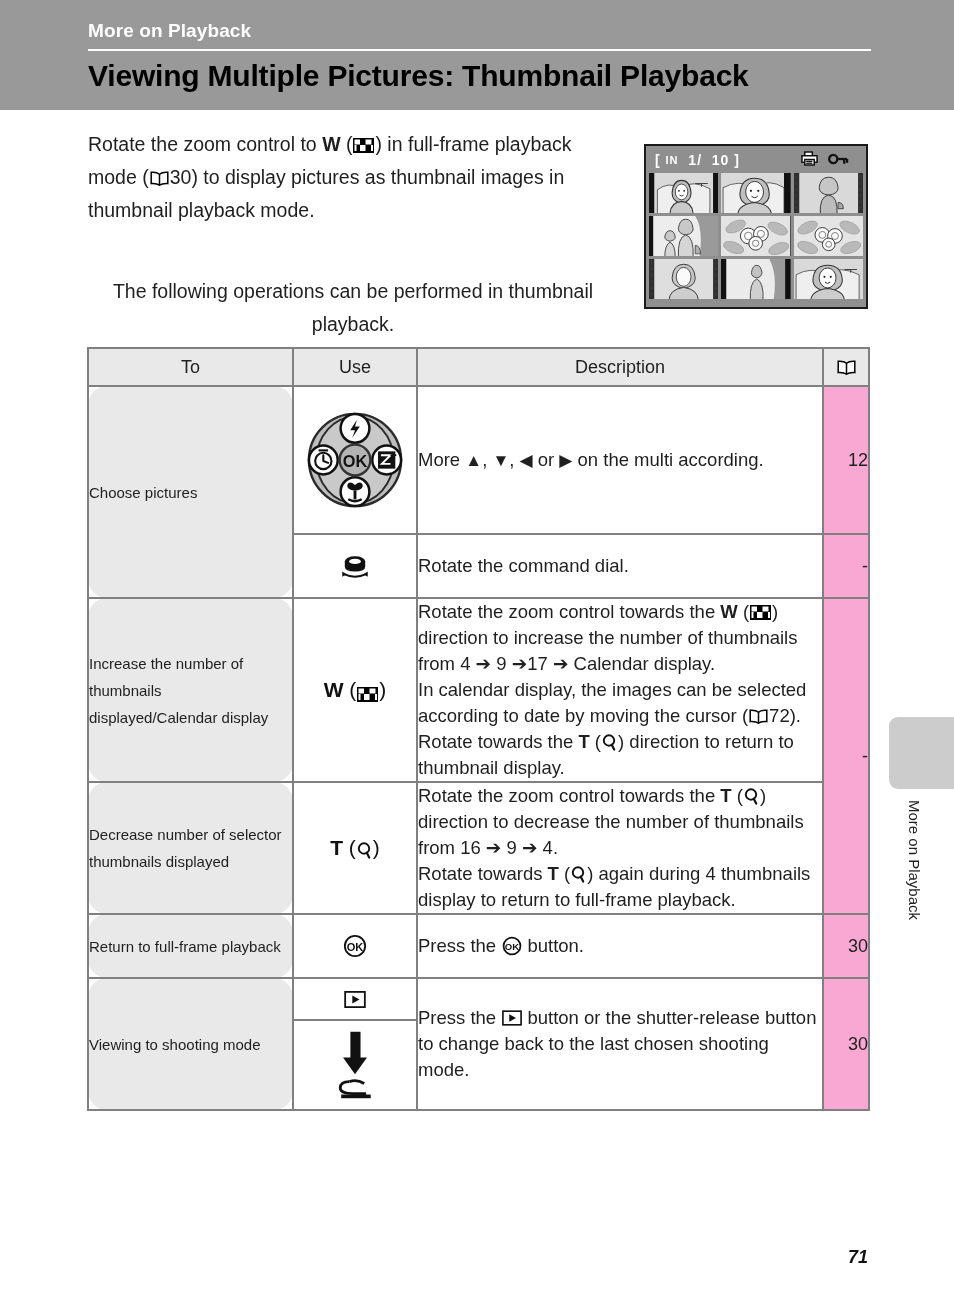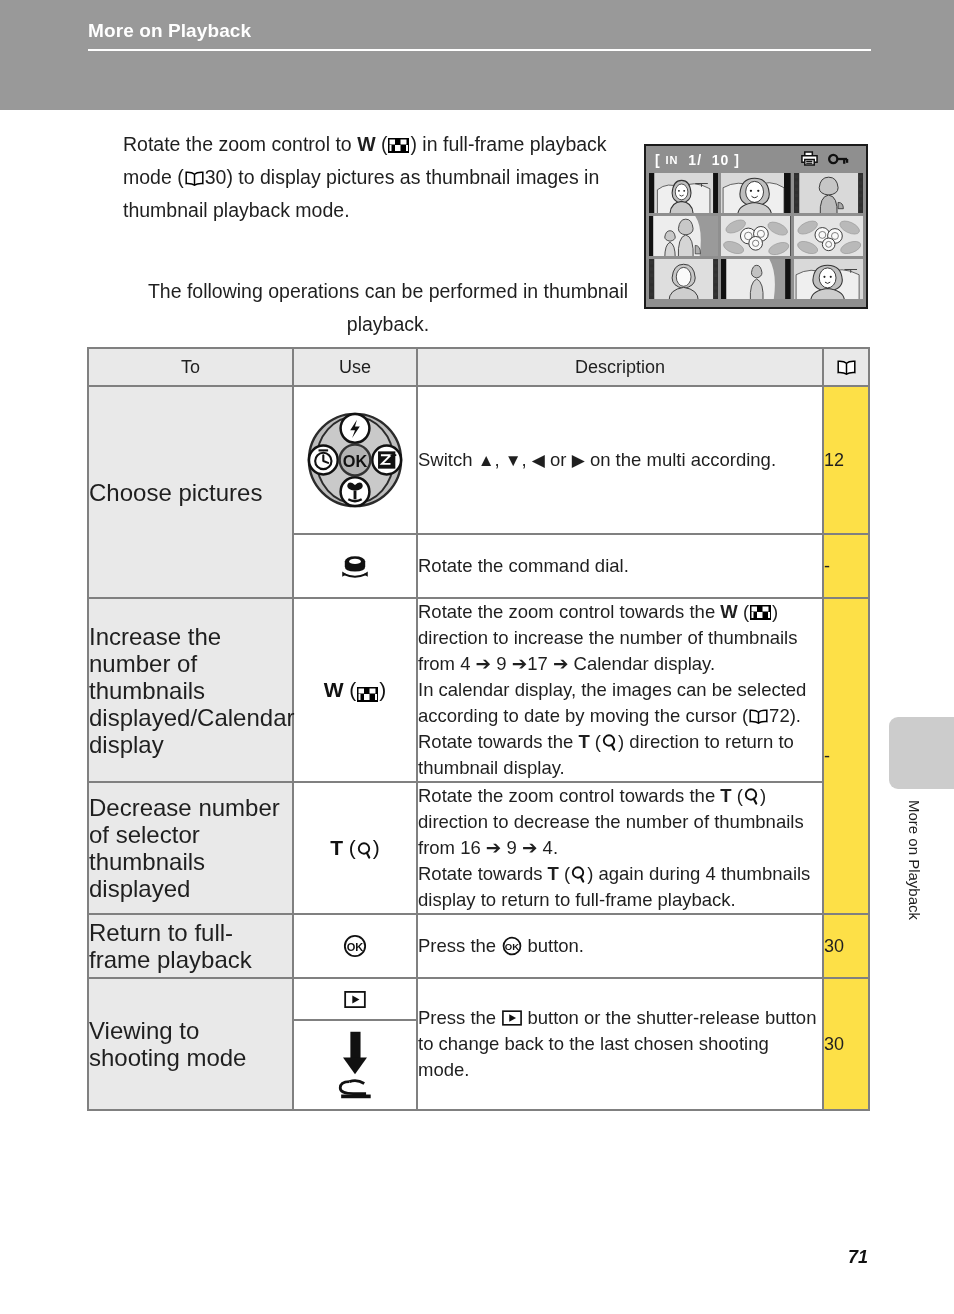--- a/index.html
+++ b/index.html
@@ -46,21 +46,20 @@
     letter-spacing: -0.2px;
     white-space: nowrap;
   }
 
   
   .body-para {
     position: absolute;
     font-size: 19.5px;
     line-height: 33px;
     color: #1f1f1f;
-    margin-left: 35px;
   }
   #intro-para-1 { left: 88px; top: 128px; width: 530px; }
   #intro-para-2 { left: 88px; top: 275px; width: 530px; text-align: center; }
 
   
   #lcd-figure {
     position: absolute;
     left: 644px; top: 144px;
     width: 224px; height: 165px;
     background: #8f8f8f;
@@ -123,42 +122,43 @@
   #ops-table thead th {
     background: #e9e9e9;
     height: 36px;
     font-size: 18px;
     text-align: center;
     color: #1f1f1f;
     margin-left: 12px;
   }
   td.col-to {
     background: #e9e9e9;
-    font-size: 24px;
+    font-size: 15px;
     line-height: 27px;
     padding: 8px 10px 8px 11px;
     color: #1f1f1f;
+    border-radius: 19px;
   }
   td.col-use {
     text-align: center;
     background: #ffffff;
     font-size: 21px;
     font-weight: bold;
     color: #111111;
   }
   td.col-desc {
     background: #ffffff;
     font-size: 18.5px;
     line-height: 26px;
     padding: 9px 12px 9px 11px;
     color: #1f1f1f;
   }
   td.col-ref {
-    background: #fde047;
-    text-align: left;
+    background: #f9a8d4;
+    text-align: right;
     font-size: 18px;
     color: #1f1f1f;
   }
 
   
   .icon-book {
     display: inline-block;
     width: 19px; height: 15px;
     vertical-align: -2px;
     margin: 0 1px;
@@ -219,20 +219,21 @@
     font-style: italic;
     color: #111111;
   }
 </style>
 </head>
 <body>
 
 <div id="header-band">
   <div id="chapter-label">More on Playback</div>
   <div id="header-rule"></div>
+  <div id="page-title">Viewing Multiple Pictures: Thumbnail Playback</div>
 </div>
 
 <div class="body-para" id="intro-para-1">
   <span>Rotate the zoom control to </span><b>W</b> (<span class="icon-thumb4"><svg viewBox="0 0 21 15" width="21" height="15">
         <rect x="0" y="0" width="21" height="15" fill="#000"></rect>
         <rect x="1.5" y="1.5" width="5.5" height="5" fill="#fff"></rect>
         <rect x="12.5" y="1.5" width="6" height="5" fill="#fff"></rect>
         <rect x="7" y="7" width="5.5" height="6" fill="#fff"></rect>
         <rect x="18" y="7" width="2" height="6" fill="#fff"></rect>
         <rect x="1.5" y="7" width="2" height="6" fill="#fff"></rect>
@@ -479,21 +480,21 @@
             <rect x="76" y="41" width="18" height="18" fill="#111"></rect>
             <path d="M79 45 L89 45 L80 54 L89 54" fill="none" stroke="#fff" stroke-width="2"></path>
             <path d="M92 42 L92 48 M89 45 L95 45" stroke="#111" stroke-width="1.8"></path>
 
             <circle cx="52" cy="50" r="16" fill="#b3b3b3" stroke="#333" stroke-width="2.5"></circle>
             <text x="52" y="57" font-family="'Liberation Sans',sans-serif" font-size="17" font-weight="bold" fill="#111" text-anchor="middle">OK</text>
           </svg>
         </div>
       </td>
       <td class="col-desc">
-        <span>Switch </span><span class="tri">▲</span>, <span class="tri">▼</span>, <span class="tri">◀</span> or <span class="tri">▶</span><span> on the multi according.</span>
+        <span>More </span><span class="tri">▲</span>, <span class="tri">▼</span>, <span class="tri">◀</span> or <span class="tri">▶</span><span> on the multi according.</span>
       </td>
       <td class="col-ref">12</td>
     </tr>
     <tr>
       <td class="col-use" style="height:62px">
         <div class="use-block">
           <svg viewBox="0 0 40 34" width="34" height="29">
             <ellipse cx="20" cy="11" rx="12" ry="6" fill="#111"></ellipse>
             <path d="M8 11 L8 17 Q8 23 20 23 Q32 23 32 17 L32 11" fill="#111"></path>
             <ellipse cx="20" cy="11" rx="7" ry="3.2" fill="#fff"></ellipse>

